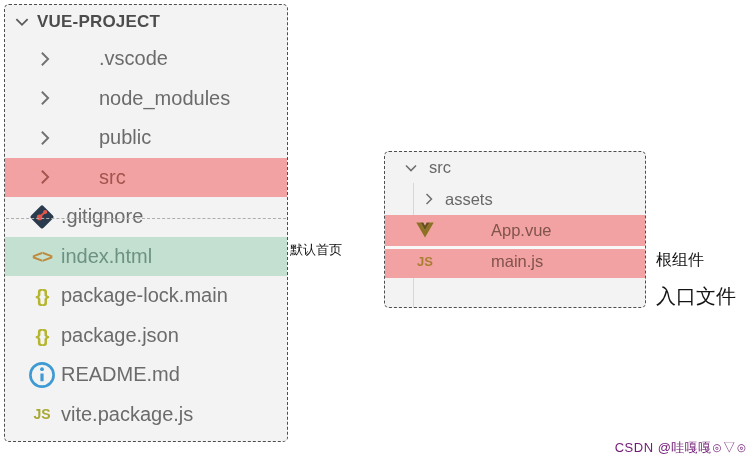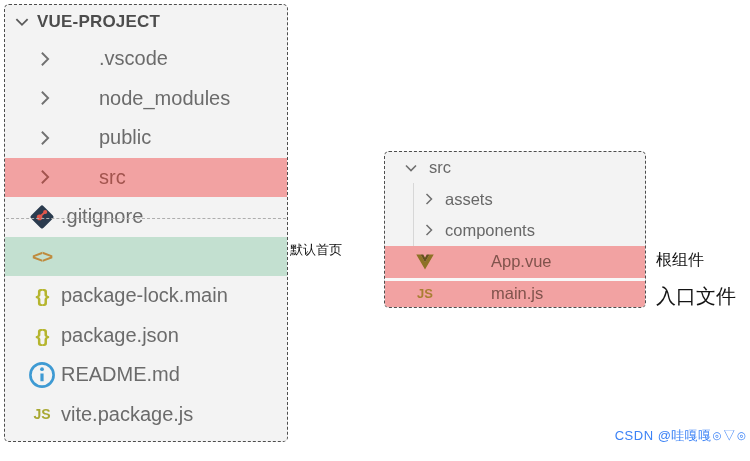--- a/index.html
+++ b/index.html
@@ -56,21 +56,21 @@
 
   
   .guide{position:absolute;left:28px;top:31px;bottom:0;width:1px;
          background:rgba(120,120,120,0.22);}
 
   .annotation{position:absolute;color:#141414;white-space:nowrap;}
   #ann-index{left:290px;top:241px;font-size:13px;}
   #ann-app{left:656px;top:250px;font-size:16px;}
   #ann-main{left:656px;top:283px;font-size:20px;}
 
-  .watermark{position:absolute;right:3px;bottom:16px;font-size:13px;color:#3b82f6;
+  .watermark{position:absolute;right:3px;bottom:4px;font-size:13px;color:#701a75;
              letter-spacing:.5px;}
 </style>
 </head>
 <body>
 
 <div class="stage">
 
   <div class="panel" id="left-panel">
 
     <div class="row header">
@@ -127,20 +127,21 @@
           <circle cx="9.7" cy="5.3" r="1.1" fill="#e2574c"></circle>
         </svg>
       </span>
       <span>.gitignore</span>
     </div>
 
     <div class="row file hl-green">
       <span class="ficon">
         <span class="tico angle">&lt;&gt;</span>
       </span>
+      <span>index.html</span>
     </div>
 
     <div class="row file">
       <span class="ficon">
         <span class="tico braces">{}</span>
       </span>
       <span>package-lock.main</span>
     </div>
 
     <div class="row file">
@@ -187,28 +188,20 @@
 
     <div class="row folder">
       <span class="chev">
         <svg viewBox="0 0 16 16">
             <path d="M5.5 3 L10.5 8 L5.5 13" fill="none" stroke="currentColor" stroke-width="1.5"></path>
           </svg>
       </span>
       <span>assets</span>
     </div>
 
-    <div class="row folder">
-      <span class="chev">
-        <svg viewBox="0 0 16 16">
-            <path d="M5.5 3 L10.5 8 L5.5 13" fill="none" stroke="currentColor" stroke-width="1.5"></path>
-          </svg>
-      </span>
-      <span>components</span>
-    </div>
 
     <div class="row file hl-pink">
       <span class="ficon">
         <svg viewBox="0 0 16 16" width="16" height="16">
           <path d="M1 2 L8 14 L15 2 L11.6 2 L8 8.2 L4.4 2 Z" fill="#8d7226"></path>
           <path d="M4.4 2 L8 8.2 L11.6 2 L9.4 2 L8 4.5 L6.6 2 Z" fill="#63511d"></path>
         </svg>
       </span>
       <span>App.vue</span>
     </div>

